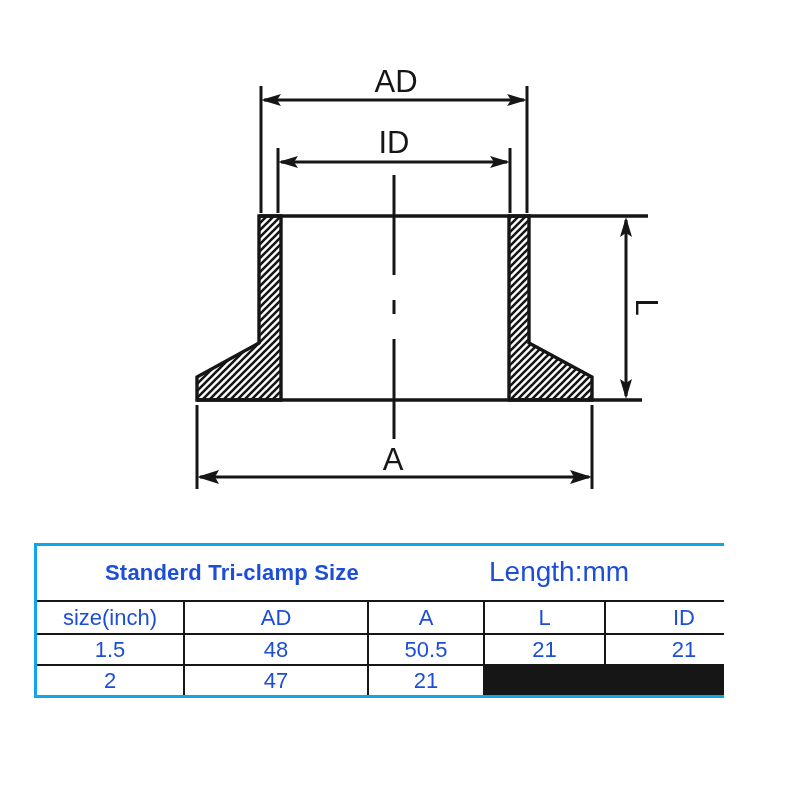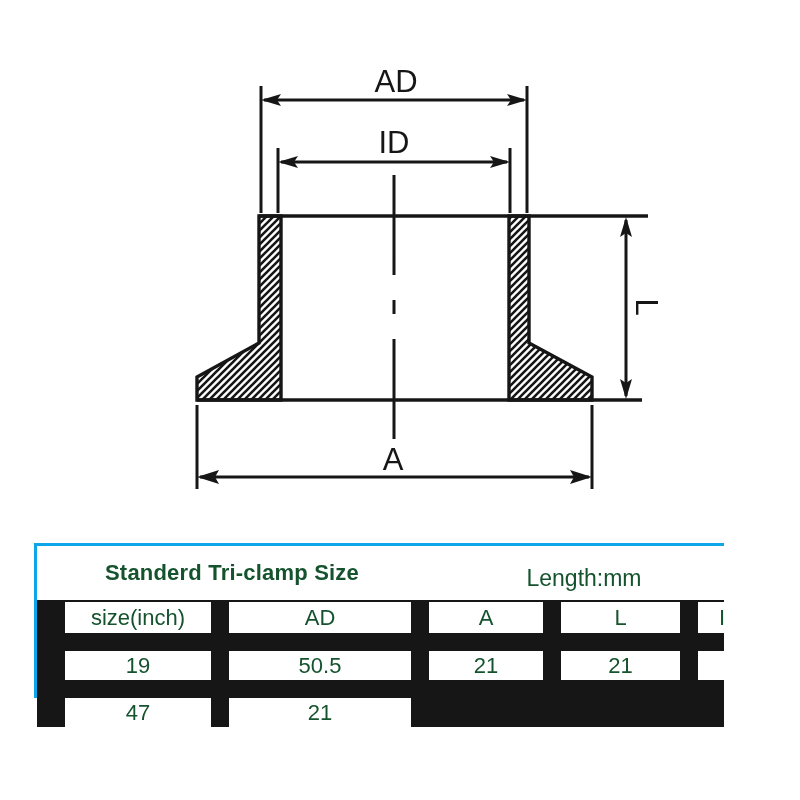--- a/index.html
+++ b/index.html
@@ -7,21 +7,21 @@
     padding: 0;
     background: #ffffff;
   }
   .canvas {
     position: relative;
     width: 724px;
     height: 800px;
     background: #ffffff;
     overflow: hidden;
     font-family: "Liberation Sans", sans-serif;
-    color: #14532d;
+    color: #1d4ed8;
   }
   svg.diagram {
     position: absolute;
     left: 0;
     top: 0;
     display: block;
   }
   svg.diagram text {
     font-family: "Liberation Sans", sans-serif;
     font-size: 31px;
@@ -52,34 +52,32 @@
     display: flex;
     align-items: center;
     justify-content: center;
     font-size: 22px;
     font-weight: bold;
     letter-spacing: 0.2px;
   }
   .t-unit {
     position: absolute;
     left: 452px;
-    top: 21px;
+    top: 14px;
     width: 190px;
-    text-align: center;
-    font-size: 23px;
+    font-size: 28px;
     line-height: 23px;
   }
   .t-grid {
     display: grid;
     grid-template-columns: 146px 182px 114px 119px 1fr;
     grid-template-rows: 31px 29px 29px;
-    gap: 18px;
+    gap: 2px;
     background: #161616;
     border-top: 2px solid #161616;
-    padding-left: 28px;
   }
   .t-grid > div {
     background: #ffffff;
     display: flex;
     align-items: center;
     justify-content: center;
     font-size: 22px;
     line-height: 22px;
     white-space: nowrap;
   }
@@ -145,21 +143,22 @@
       <div class="t-title">Standerd Tri-clamp Size</div>
       <div class="t-unit">Length:mm</div>
     </div>
     <div class="t-grid">
       <div>size(inch)</div>
       <div>AD</div>
       <div>A</div>
       <div>L</div>
       <div>ID</div>
 
-      <div>19</div>
+      <div>1.5</div>
+      <div>48</div>
       <div>50.5</div>
       <div>21</div>
       <div>21</div>
 
       <div>2</div>
       <div>47</div>
       <div>21</div>
     </div>
   </div>
 

